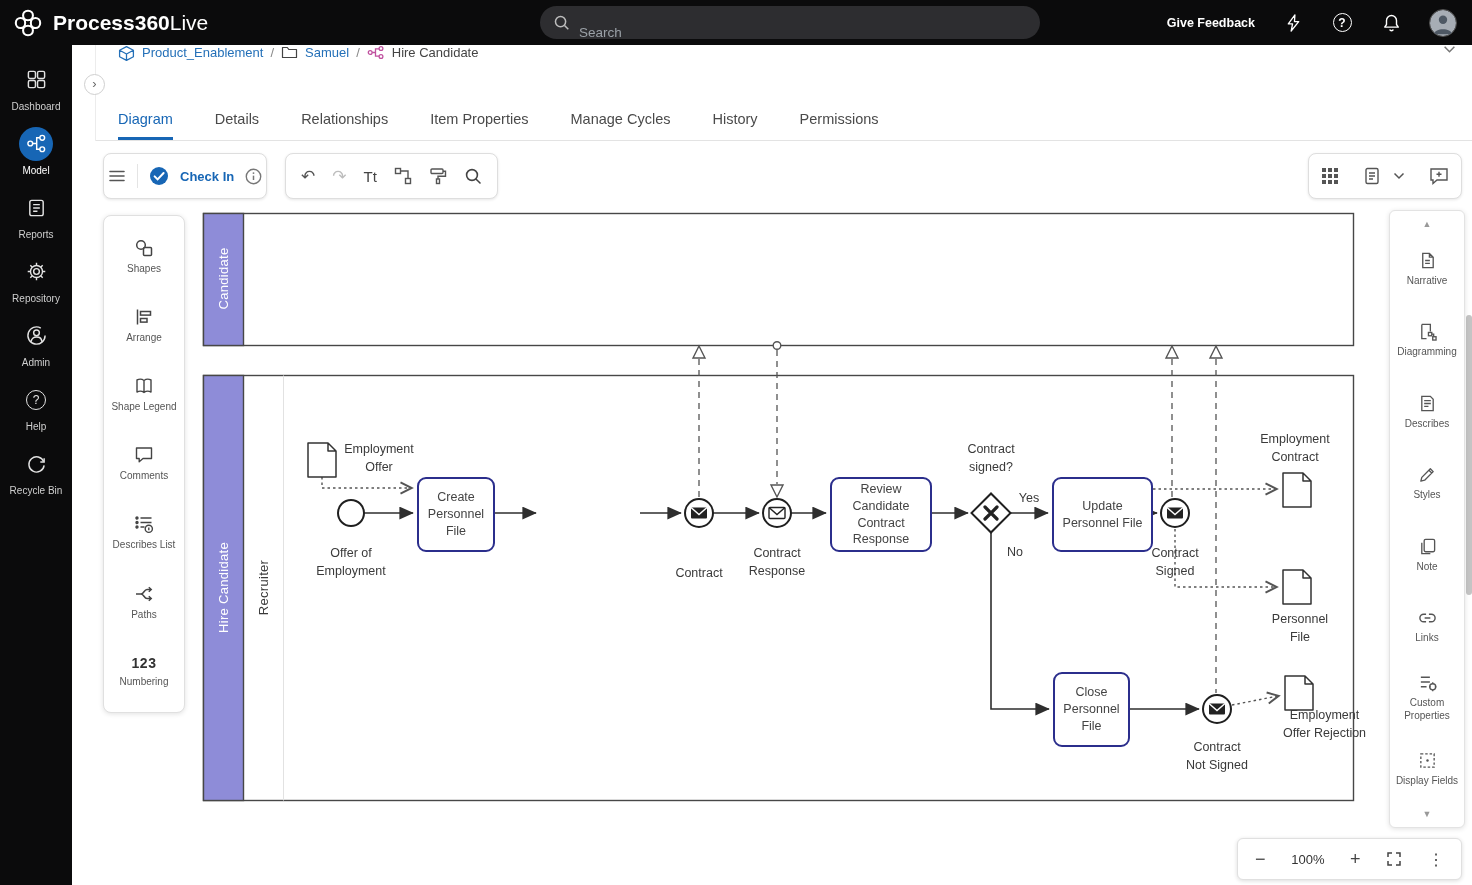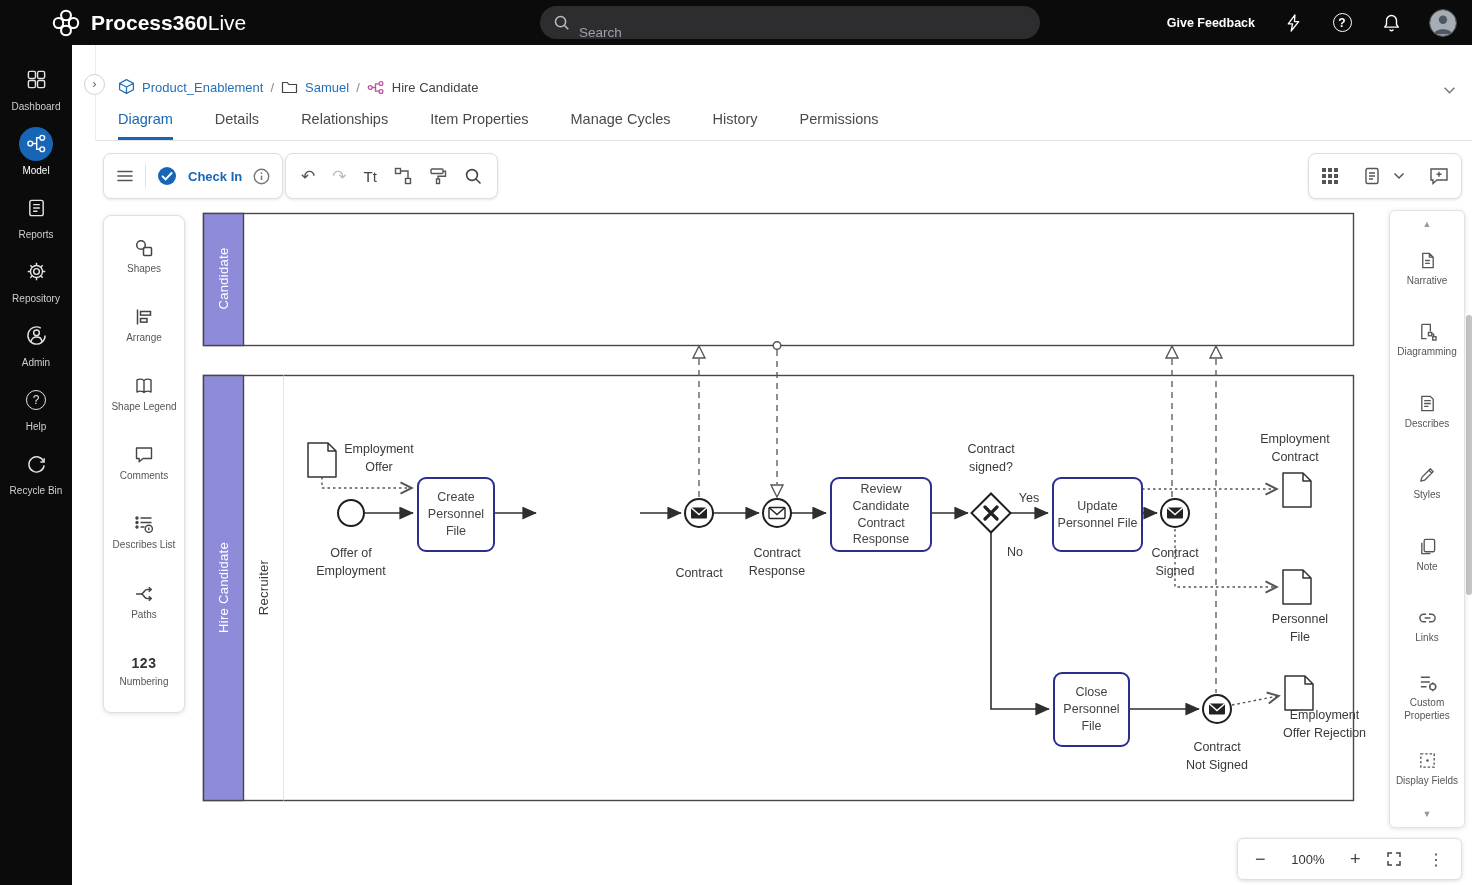--- a/index.html
+++ b/index.html
@@ -3,21 +3,21 @@
 <meta charset="utf-8">
 <title>Process360Live</title>
 <style>
   * { margin:0; padding:0; box-sizing:border-box; }
   html,body { width:1472px; height:885px; }
   body { font-family:"Liberation Sans", sans-serif; position:relative; overflow:hidden; background:#fff; color:#333; }
   svg { display:block; }
 
   
   .topbar { position:absolute; left:0; top:0; width:1472px; height:45px; background:#0b0b0c; display:flex; align-items:center; z-index:30; }
-  .brand { display:flex; align-items:center; gap:10px; padding-left:13px;margin-left:38px; }
+  .brand { display:flex; align-items:center; gap:10px; padding-left:13px; }
   .brand-name { color:#fff; font-size:21px; white-space:nowrap; }
   .brand-name .bold { font-weight:700; }
   .brand-name .light { font-weight:300; }
   .search-wrap { position:absolute; left:540px; top:6px; width:500px; height:33px; background:#2d2d30; border-radius:17px; display:flex; align-items:center; padding:0 13px; gap:9px; }
   .search-wrap input { background:transparent; border:none; outline:none; color:#ddd; font-size:13.5px; width:100%; font-family:"Liberation Sans", sans-serif;margin-top:20px; }
   .search-wrap input::placeholder { color:#9aa0a6; }
   .topbar-right { margin-left:auto; display:flex; align-items:center; gap:27px; padding-right:15px; }
   .give-feedback { color:#fff; font-size:12.5px; font-weight:700; cursor:pointer; white-space:nowrap; }
   .tb-ico { width:22px; height:22px; display:flex; align-items:center; justify-content:center; cursor:pointer; }
   .qmark { width:19px; height:19px; border:1.5px solid #fff; border-radius:50%; color:#fff; font-size:12px; display:flex; align-items:center; justify-content:center; font-weight:700; }
@@ -29,21 +29,21 @@
   .icon-wrap { width:34px; height:34px; border-radius:50%; display:flex; align-items:center; justify-content:center; }
   .nav-item.active .icon-wrap { background:#1766b5; }
   .nlabel { font-size:10px; color:#cfcfcf; white-space:nowrap; }
   .nav-item.active .nlabel { color:#fff; }
 
   
   .main { position:absolute; left:72px; top:45px; width:1400px; height:840px; background:#fff; }
   .main-vline { position:absolute; left:23px; top:0; bottom:0; width:1px; background:#ececec; }
   .collapse-btn { position:absolute; left:12px; top:29px; width:21px; height:21px; border-radius:50%; background:#fff; border:1px solid #cfcfcf; color:#666; display:flex; align-items:center; justify-content:center; font-size:13px; cursor:pointer; z-index:8; padding-bottom:2px; }
 
-  .breadcrumb-row { position:absolute; left:24px; right:0; top:0; height:50px; display:flex; align-items:flex-end; padding-left:22px; font-size:13px; gap:7px; }
+  .breadcrumb-row { position:absolute; left:24px; right:0; top:0; height:50px; display:flex; align-items:flex-start; padding-left:22px; font-size:13px; gap:7px; }
   .crumb-link { color:#2470b8; cursor:pointer; }
   .crumb-sep { color:#888; }
   .crumb-current { color:#444; }
   .crumb-caret { margin-left:auto; margin-right:16px; cursor:pointer; }
 
   .tabs-row { position:absolute; left:24px; right:0; top:50px; height:46px; display:flex; align-items:flex-end; padding-left:22px; gap:42px; border-bottom:1px solid #e3e3e3; }
   .tab { font-size:14.5px; color:#4a4a4a; padding-bottom:13px; cursor:pointer; white-space:nowrap; }
   .tab.active { color:#1766b5; border-bottom:3px solid #1766b5; padding-bottom:10px; }
 
   
@@ -61,21 +61,21 @@
   .msg { fill:none; stroke:#555; stroke-width:1.3; stroke-dasharray:6 5; }
   .mftri { fill:#fff; stroke:#555; stroke-width:1.4; }
 
   .task { position:absolute; border:2px solid #2b2e8c; border-radius:9px; background:#fff; display:flex; align-items:center; justify-content:center; text-align:center; font-size:12.5px; color:#444; line-height:1.35; padding:3px; z-index:2; cursor:pointer; }
   .dlabel { position:absolute; font-size:12.5px; color:#3a3a3a; text-align:center; line-height:1.42; z-index:2; }
   .pool-label { position:absolute; color:#fff; font-size:13px; text-align:center; transform:rotate(-90deg); z-index:2; letter-spacing:.3px; white-space:nowrap; }
   .pool-label.dark { color:#3a3a3a; }
 
   
   .tb-card { position:absolute; top:12px; height:46px; background:#fff; border:1px solid #dedede; border-radius:8px; box-shadow:0 1px 3px rgba(0,0,0,.10); display:flex; align-items:center; z-index:6; }
-  .tb-card.c1 { left:31px; padding:0 12px; gap:11px; }
+  .tb-card.c1 { left:31px; padding:0 4px; gap:11px; }
   .tb-card.c2 { left:213px; padding:0 15px; gap:17px; }
   .tb-card.c3 { left:1236px; width:154px; padding:0 12px; gap:12px; }
   .tbtn { display:flex; align-items:center; justify-content:center; cursor:pointer; color:#555; }
   .vdiv { width:1px; height:24px; background:#e4e4e4; }
   .checkin-label { color:#1766b5; font-size:13px; font-weight:600; white-space:nowrap; }
   .glyph-btn { font-size:17px; color:#555; cursor:pointer; line-height:1; }
   .glyph-btn.disabled { color:#bdbdbd; }
   .tt-btn { font-size:15px; color:#444; font-weight:500; cursor:pointer; }
 
   
@@ -352,21 +352,21 @@
       <path class="doc" d="M1211,429 h20 l8,8 v26 h-28 Z M1231,429 v8 h8"></path>
       <path class="doc" d="M1213,535 h20 l8,8 v26 h-28 Z M1233,535 v8 h8"></path>
     </svg>
 
     <div class="pool-label" style="left:91px; top:130px; width:120px;">Candidate</div>
     <div class="pool-label" style="left:81px; top:439px; width:140px;">Hire Candidate</div>
     <div class="pool-label dark" style="left:131px; top:439px; width:120px;">Recruiter</div>
 
     <div class="task" style="left:345px; top:336px; width:78px; height:75px;">Create Personnel File</div>
     <div class="task" style="left:758px; top:336px; width:102px; height:75px;">Review Candidate Contract Response</div>
-    <div class="task" style="left:980px; top:336px; width:91px; height:75px;">Update Personnel File</div>
+    <div class="task" style="left:980px; top:336px; width:101px; height:75px;">Update Personnel File</div>
     <div class="task" style="left:981px; top:531px; width:77px; height:75px;">Close Personnel File</div>
 
     <div class="dlabel" style="left:261px; top:300px; width:92px;">Employment Offer</div>
     <div class="dlabel" style="left:224px; top:404px; width:110px;">Offer of Employment</div>
     <div class="dlabel" style="left:587px; top:404px; width:80px;margin-top:20px;">Contract</div>
     <div class="dlabel" style="left:666px; top:404px; width:78px;">Contract Response</div>
     <div class="dlabel" style="left:882px; top:300px; width:74px;">Contract signed?</div>
     <div class="dlabel" style="left:942px; top:349px; width:30px;">Yes</div>
     <div class="dlabel" style="left:930px; top:403px; width:26px;">No</div>
     <div class="dlabel" style="left:1068px; top:404px; width:70px;">Contract Signed</div>

